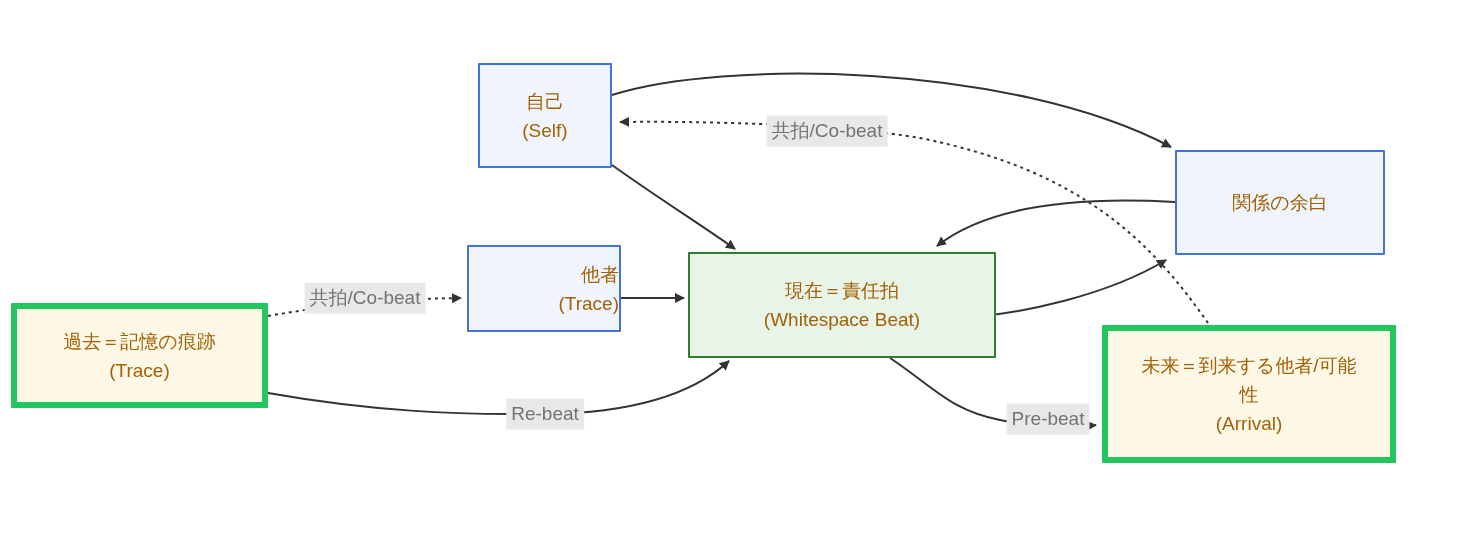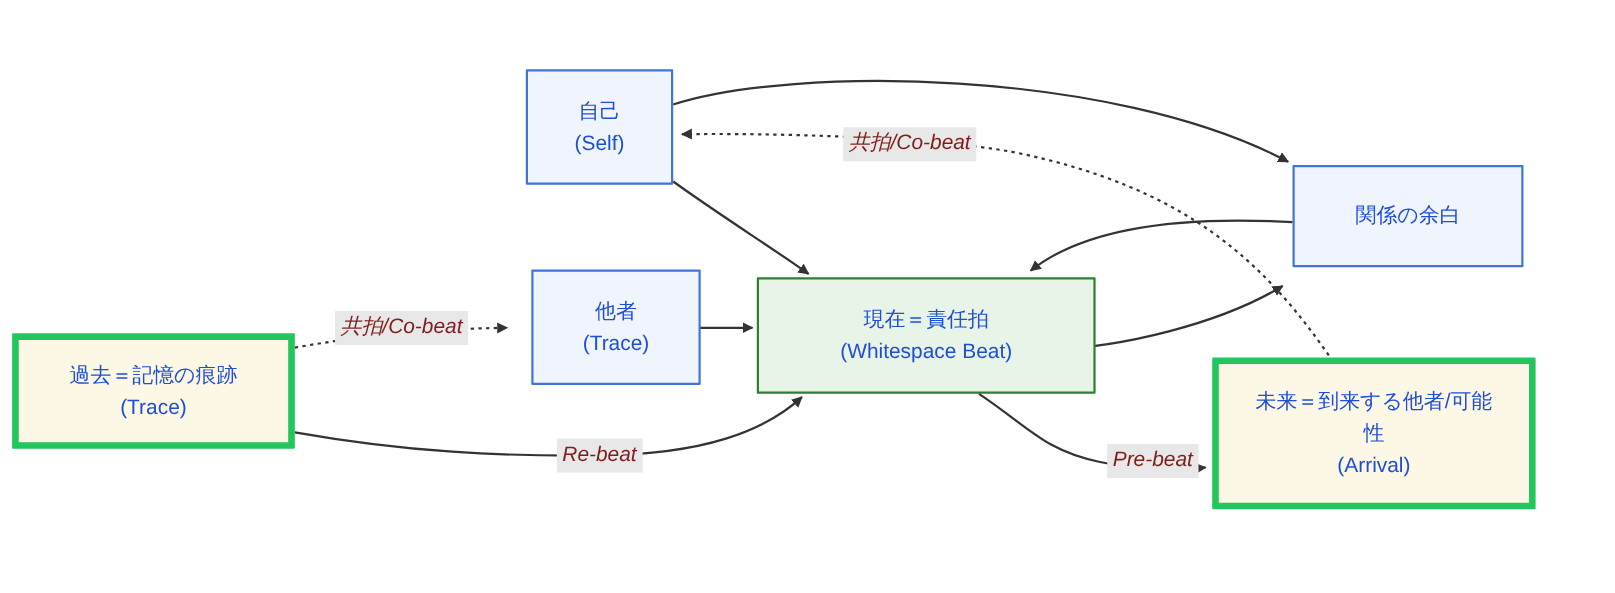--- a/index.html
+++ b/index.html
@@ -32,36 +32,35 @@
   .node {
     position: absolute;
     box-sizing: border-box;
     display: flex;
     flex-direction: column;
     align-items: center;
     justify-content: center;
     text-align: center;
     font-size: 19px;
     line-height: 29px;
-    color: #1d4ed8;
+    color: #a16207;
     border-radius: 1px;
   }
   .node--blue   { background: #f0f4fc; border: 2px solid #4273d6; }
   .node--green  { background: #e9f4e9; border: 2px solid #2e7d32; }
   .node--orange { background: #fdf7e6; border: 6px solid #22c55e; }
   .edge-label {
     position: absolute;
     transform: translate(-50%, -50%);
     background: #e8e8e8;
-    color: #7f1d1d;
+    color: #737373;
     font-size: 19px;
     line-height: 1.3;
     padding: 3px 5px;
     white-space: nowrap;
-    font-style: italic;
   }
 </style>
 </head>
 <body>
 
 <div class="canvas">
 
   <svg class="edges" viewBox="0 0 1468 539" xmlns="http://www.w3.org/2000/svg">
     <defs>
       <marker id="arrow" markerUnits="userSpaceOnUse" markerWidth="12" markerHeight="12" refX="9" refY="5" orient="auto">
@@ -86,31 +85,31 @@
     <path class="edge" d="M 268,393 C 370,411 455,415 545,414 C 640,413 695,392 729,361" marker-end="url(#arrow)"></path>
 
     <path class="edge" d="M 890,358 C 935,388 950,410 1000,420 C 1040,428 1062,428 1096,425" marker-end="url(#arrow)"></path>
   </svg>
 
   <div class="node node--blue" style="left:478px; top:63px; width:134px; height:105px;">
     <span>自己</span>
     <span>(Self)</span>
   </div>
 
-  <div class="node node--blue" style="left:483px; top:245px; width:154px; height:105px;">
+  <div class="node node--blue" style="left:467px; top:245px; width:154px; height:87px;align-items:flex-end;">
     <span>他者</span>
     <span>(Trace)</span>
   </div>
 
   <div class="node node--green" style="left:688px; top:252px; width:308px; height:106px;">
     <span>現在＝責任拍</span>
     <span>(Whitespace Beat)</span>
   </div>
 
-  <div class="node node--blue" style="left:1175px; top:150px; width:210px; height:93px;">
+  <div class="node node--blue" style="left:1175px; top:150px; width:210px; height:105px;">
     <span>関係の余白</span>
   </div>
 
   <div class="node node--orange" style="left:11px; top:303px; width:257px; height:105px;">
     <span>過去＝記憶の痕跡</span>
     <span>(Trace)</span>
   </div>
 
   <div class="node node--orange" style="left:1102px; top:325px; width:294px; height:138px;">
     <span>未来＝到来する他者/可能</span>

